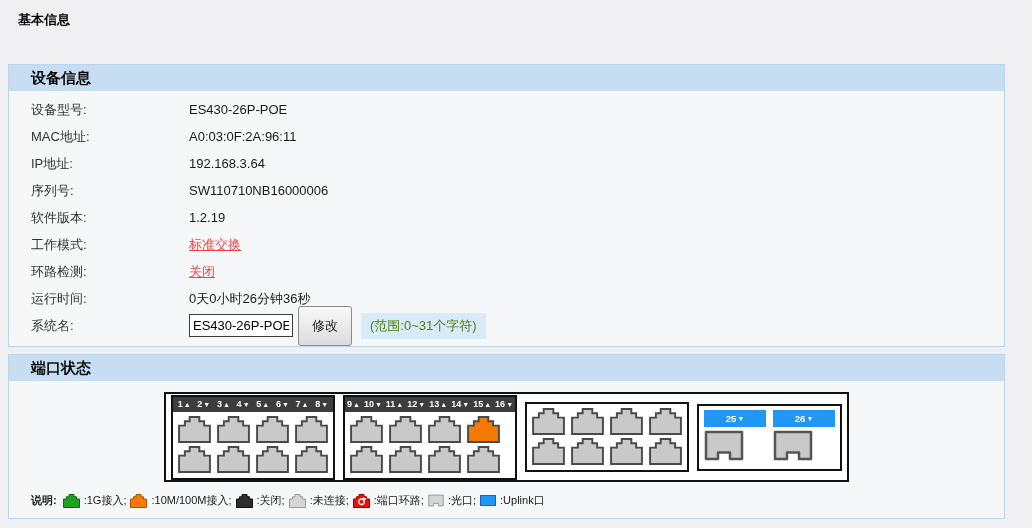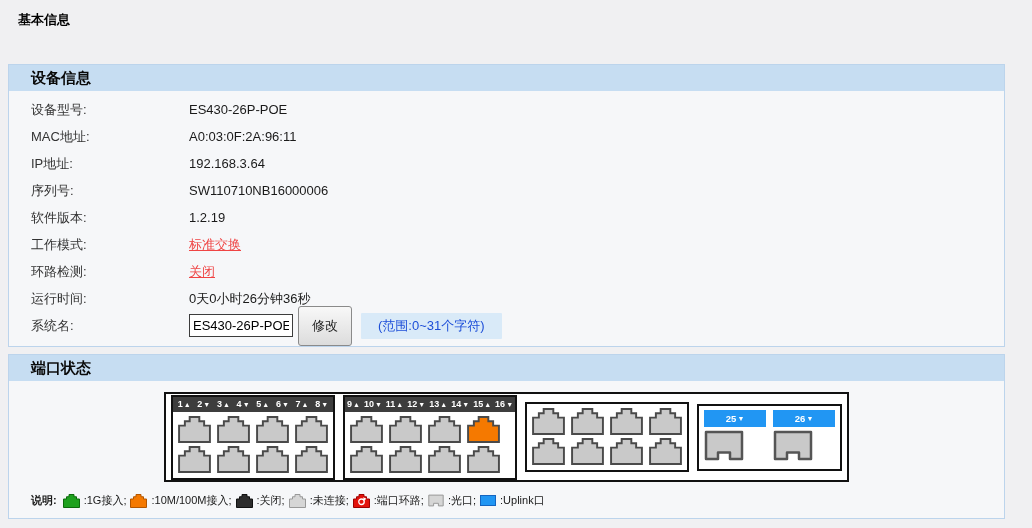--- a/index.html
+++ b/index.html
@@ -66,23 +66,23 @@
     background:linear-gradient(#f8f8f8,#dcdcdc);
     border:1px solid #8a8a8a;
     border-radius:3px;
     font-family:"Liberation Sans","DejaVu Sans",sans-serif;
     cursor:pointer;
   }
   .sys-hint {
     margin-left:9px;
     background:#d9eafา8;
     background:#d9eaf8;
-    padding:4px 17px;
+    padding:4px 9px;
     font-size:13px;
-    color:#1d4ed8;
+    color:#4d7c0f;
     border-radius:1px;
   }
   
   .diagram-wrap { display:flex; justify-content:center; padding-top:6px; }
   .outer-box {
     display:flex;
     align-items:center;
     gap:8px;
     border:2px solid #111;
     background:#fff;

